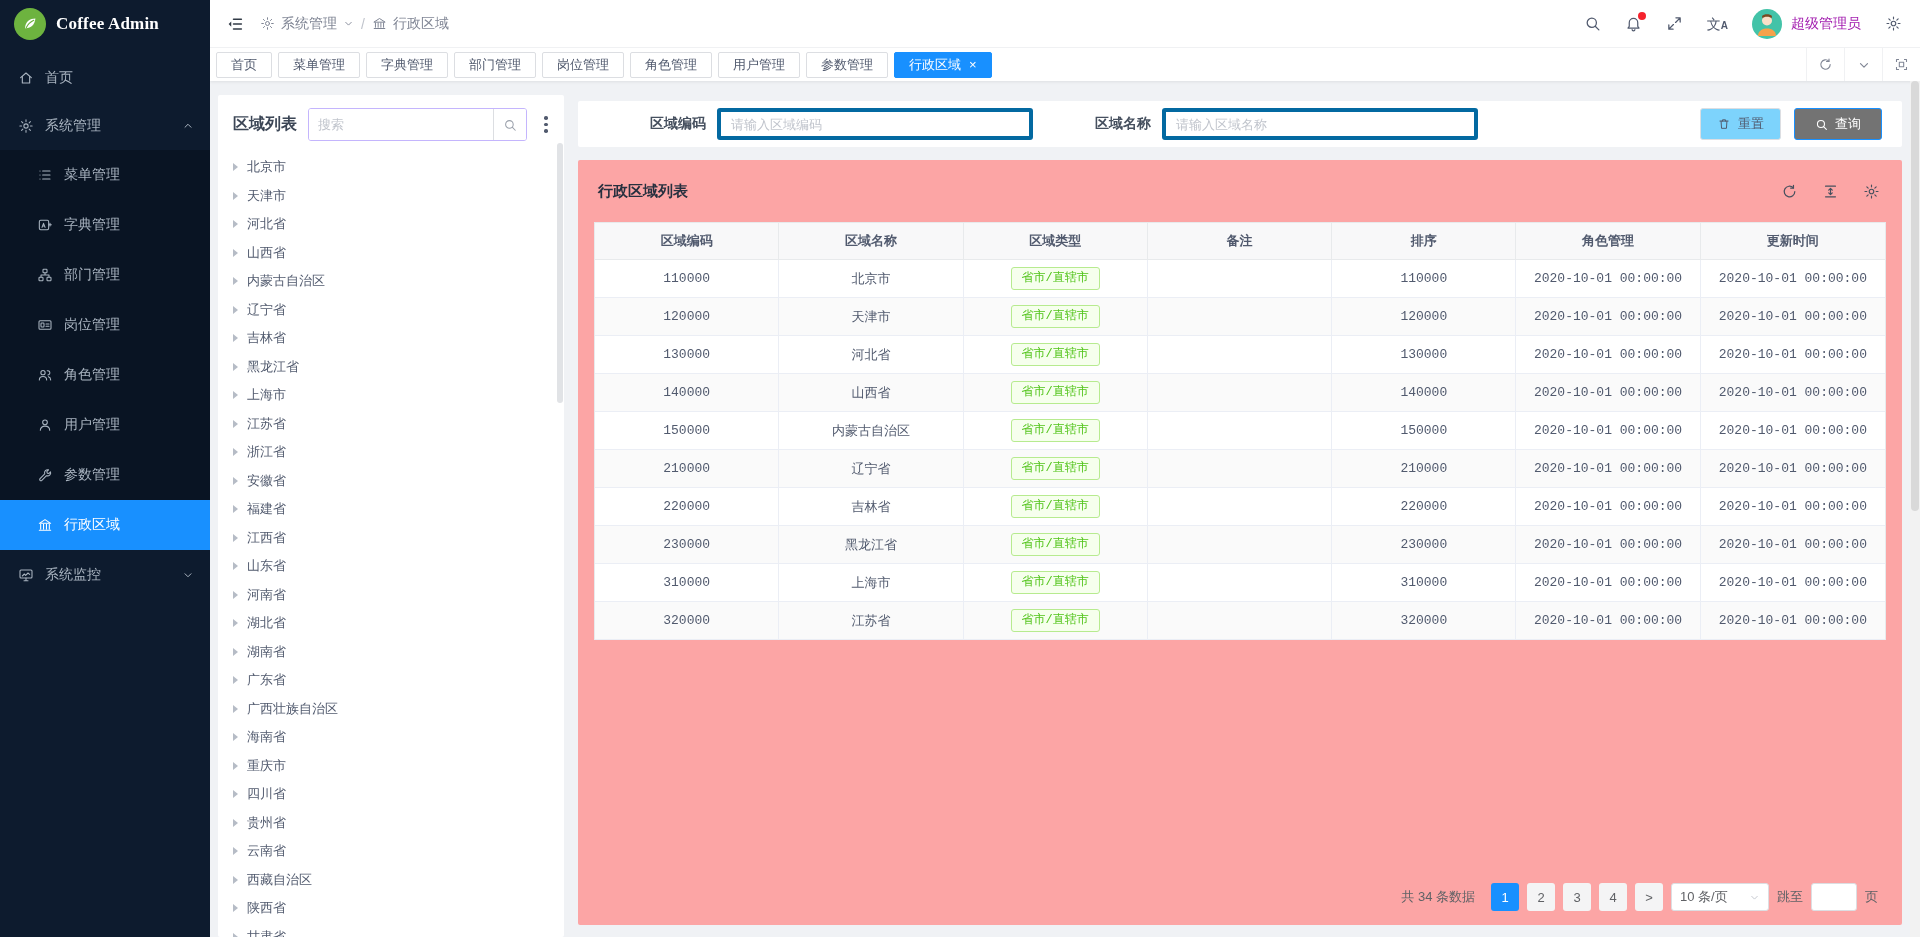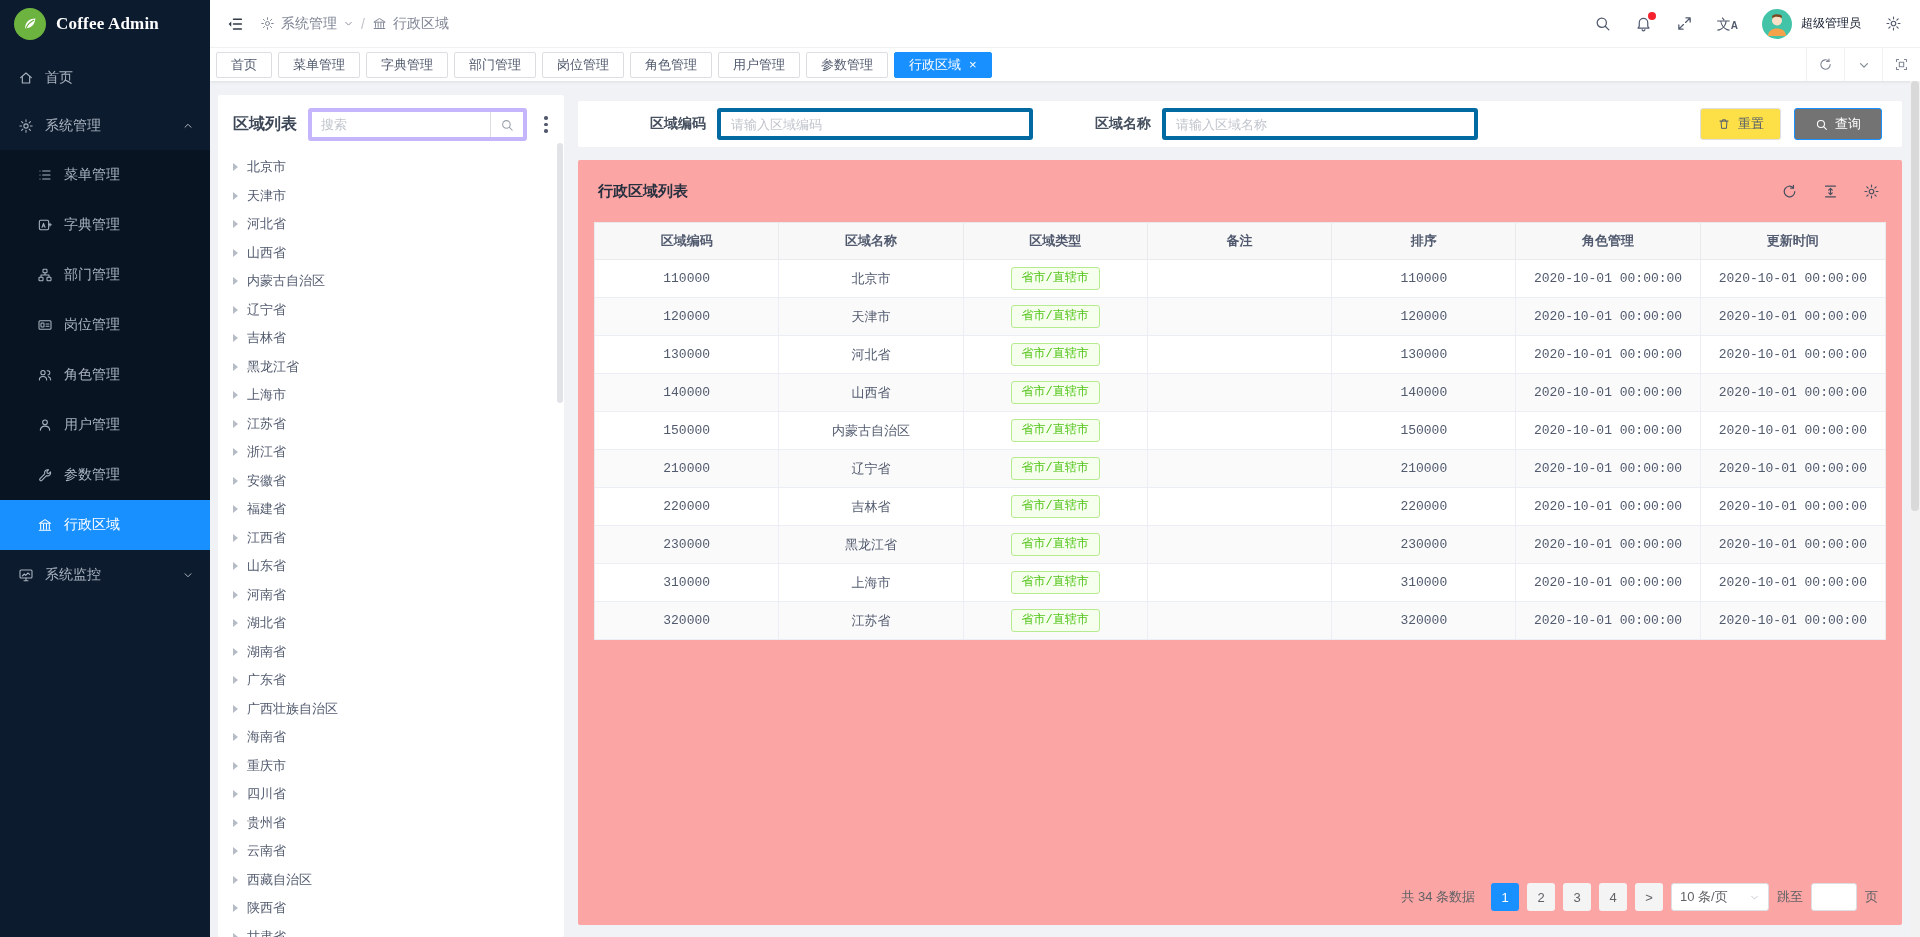--- a/index.html
+++ b/index.html
@@ -27,62 +27,62 @@
   .breadcrumb { display:flex; align-items:center; gap:7px; font-size:14px; color:#808695; }
   .breadcrumb .crumb { display:flex; align-items:center; gap:6px; cursor:pointer; }
   .breadcrumb .sep { color:#c0c4cc; }
   .header-right { margin-left:auto; display:flex; align-items:center; gap:24px; color:#515a6e; }
   .hdr-icon { cursor:pointer; color:#515a6e; position:relative; }
   .badge-dot { position:absolute; top:-3px; right:-4px; width:8px; height:8px; border-radius:50%; background:#f5222d; }
   .trans { font-size:14px; color:#515a6e; cursor:pointer; line-height:1; }
   .trans small { font-size:10px; font-weight:bold; }
   .user-box { display:flex; align-items:center; gap:9px; cursor:pointer; }
   .avatar { width:30px; height:30px; border-radius:50%; background:#43c3a8; overflow:hidden; display:flex; align-items:flex-end; justify-content:center; }
-  .username { font-size:12px; color:#0f172a; }
+  .username { font-size:14px; color:#a21caf; }
 
   
   .tabbar { position:absolute; left:210px; top:48px; right:0; height:33px; background:#ffffff; display:flex; align-items:center; padding-left:6px; box-shadow:0 1px 3px rgba(0,0,0,.08); z-index:3; }
   .tabs { display:flex; align-items:center; gap:6px; }
   .tab { height:26px; padding:0 14px; border:1px solid #dcdee2; border-radius:2px; background:#fff; font-size:13px; color:#515a6e; display:flex; align-items:center; gap:8px; cursor:pointer; white-space:nowrap; }
   .tab.active { background:#1890ff; border-color:#1890ff; color:#fff; }
   .tab .tab-close { display:none; font-size:13px; line-height:1; cursor:pointer; }
   .tab.active .tab-close { display:inline; }
   .tab-actions { margin-left:auto; display:flex; height:100%; }
   .tab-action { width:38px; height:100%; display:flex; align-items:center; justify-content:center; border-left:1px solid #f0f1f3; color:#808695; cursor:pointer; }
 
   
   .page-scrollbar { position:absolute; right:0; top:81px; bottom:0; width:10px; background:#f2f2f2; z-index:6; }
   .page-scrollbar .thumb { position:absolute; left:1px; top:0; width:8px; height:430px; background:#d9d9d9; border-radius:4px; }
 
   
   .tree-card { position:absolute; left:218px; top:95px; width:346px; height:842px; background:#fff; border-radius:2px; overflow:hidden; }
   .tree-head { display:flex; align-items:center; gap:11px; padding:13px 10px 10px 15px; }
   .tree-title { font-size:16px; font-weight:bold; color:#3c4656; white-space:nowrap; }
-  .tree-search { flex:1; height:33px; display:flex; border:4px solid #c4b5fd; border-radius:3px; overflow:hidden; }
+  .tree-search { flex:1; height:33px; display:flex; border:1px solid #c4b5fd; border-radius:3px; overflow:hidden; }
   .tree-search input { flex:1; border:0; outline:none; padding:0 9px; font-size:13px; color:#515a6e; min-width:0; font-family:"Liberation Sans", sans-serif; }
   .tree-search input::placeholder { color:#c0c4cc; }
   .tree-search .search-btn { width:33px; display:flex; align-items:center; justify-content:center; border-left:1px solid #dcdee2; background:#fff; color:#9aa0ab; cursor:pointer; }
   .tree-dots { width:16px; display:flex; flex-direction:column; align-items:center; gap:3px; cursor:pointer; padding:4px 0; }
   .tree-dots b { width:3.5px; height:3.5px; border-radius:50%; background:#515a6e; }
   .tree-list { padding-top:2px; }
   .tree-item { height:28.5px; display:flex; align-items:center; gap:9px; padding-left:15px; font-size:13px; color:#515a6e; cursor:pointer; }
   .caret-right { width:0; height:0; border-top:4px solid transparent; border-bottom:4px solid transparent; border-left:5px solid #b6bcc6; }
   .tree-scrollbar { position:absolute; right:1px; top:48px; width:6px; height:260px; background:#e1e3e6; border-radius:3px; }
 
   
   .filter-card { position:absolute; left:578px; top:101px; width:1324px; height:46px; background:#fff; border-radius:2px; display:flex; align-items:center; }
   .filter-item { display:flex; align-items:center; gap:11px; }
   .filter-item.first { margin-left:72px; }
   .filter-item.second { margin-left:62px; }
   .filter-label { font-size:14px; font-weight:bold; color:#46505f; white-space:nowrap; }
   .filter-input { width:316px; height:32px; border:4px solid #0369a1; border-radius:3px; padding:0 10px; font-size:13px; color:#515a6e; outline:none; font-family:"Liberation Sans", sans-serif; }
   .filter-input::placeholder { color:#c0c4cc; }
   .filter-actions { margin-left:auto; margin-right:20px; display:flex; gap:13px; }
   .btn { height:32px; border-radius:3px; font-size:13px; display:flex; align-items:center; gap:7px; cursor:pointer; padding:0 16px; }
-  .btn-reset { background:#fde047; border:1px solid #dcdee2; color:#515a6e; }
+  .btn-reset { background:#7dd3fc; border:1px solid #dcdee2; color:#515a6e; }
   .btn-search { background:#737373; border:1px solid #1890ff; color:#fff; padding:0 20px; }
 
   
   .table-card { position:absolute; left:578px; top:160px; width:1324px; height:765px; background:#fca5a5; border-radius:2px; }
   .table-head { height:62px; display:flex; align-items:center; padding:0 22px 0 20px; }
   .table-title { font-size:15px; font-weight:bold; color:#27303f; }
   .table-tools { margin-left:auto; display:flex; gap:24px; color:#47505e; }
   .tool { cursor:pointer; }
   .table-grid { margin:0 16px; border:1px solid #e8eaec; border-bottom:none; }
   .thead { display:grid; grid-template-columns:repeat(7,1fr); background:#f8f8f9; }

